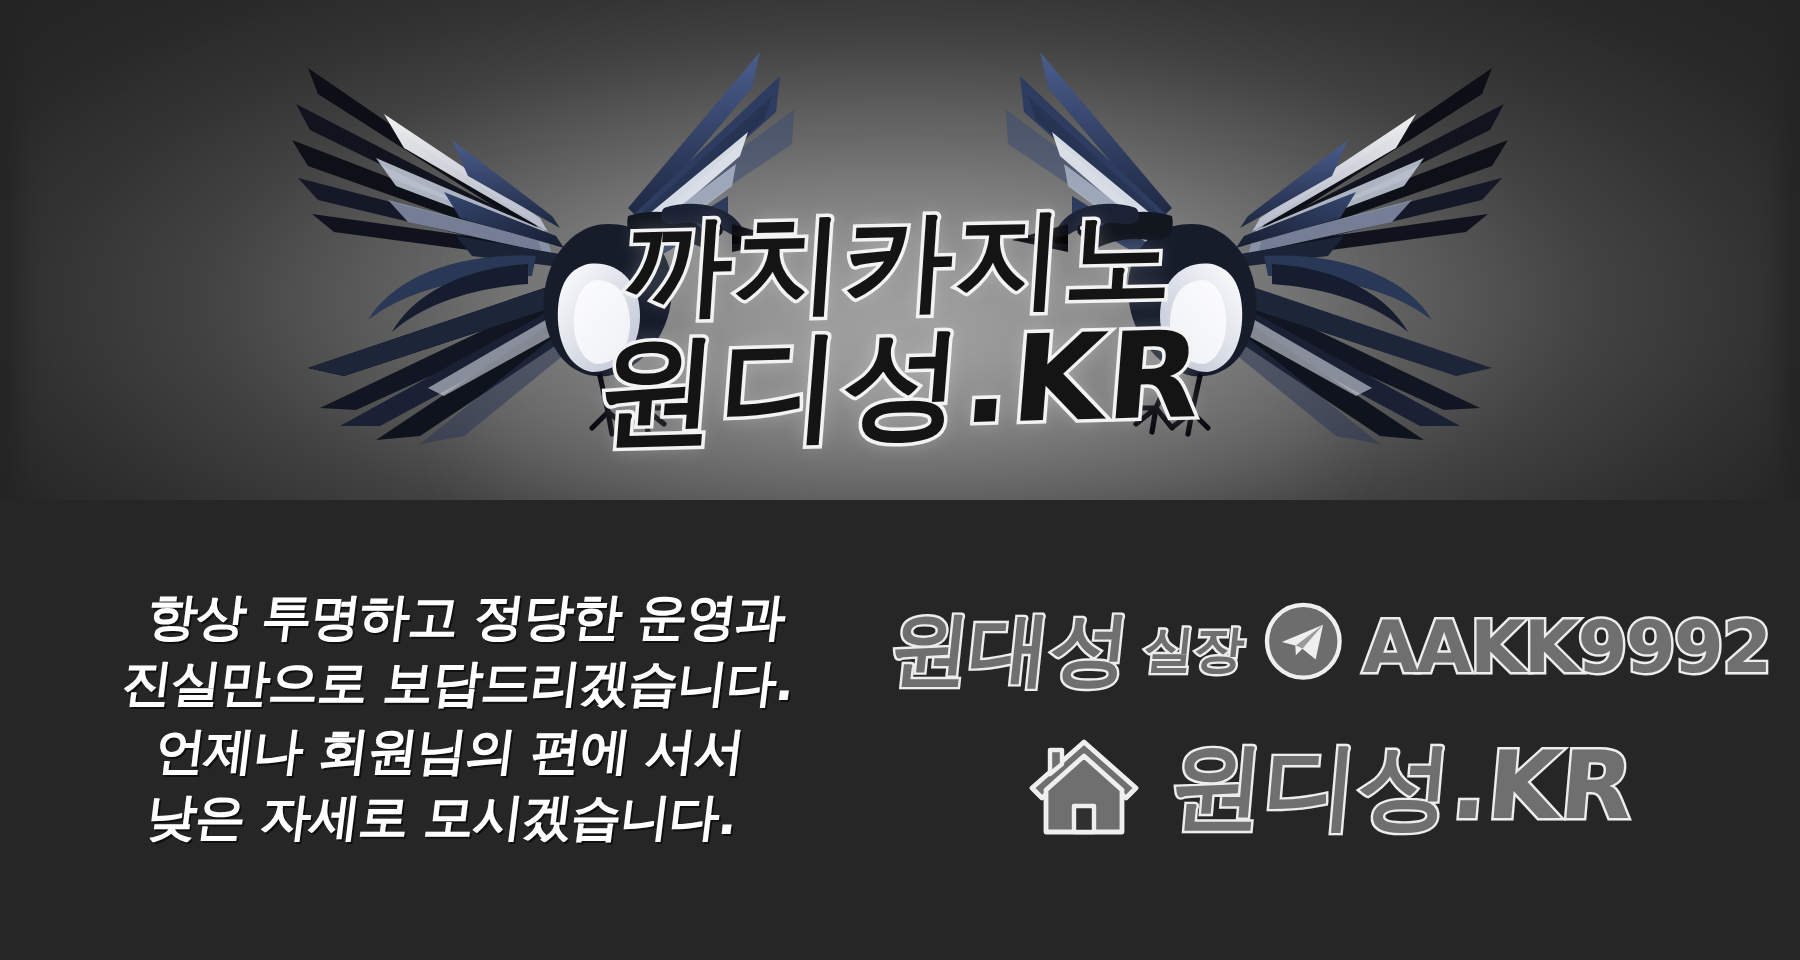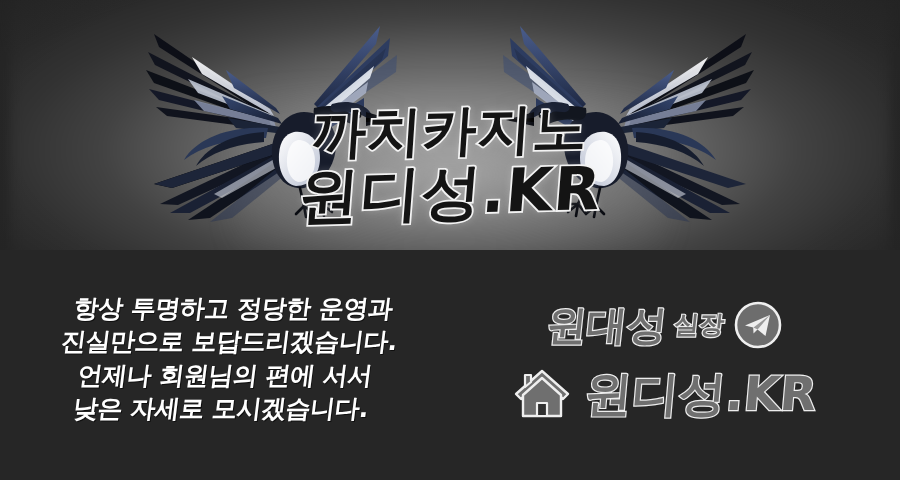--- a/index.html
+++ b/index.html
@@ -333,20 +333,21 @@
       <span class="outline-text name-role">실장</span>
 
       <span class="tg-icon">
         <svg viewBox="0 0 50 50" xmlns="http://www.w3.org/2000/svg">
           <circle cx="25" cy="25" r="22" fill="#6d6d6d" stroke="#efefef" stroke-width="2.6"></circle>
           <path d="M12 25.5 L37 15 L32.5 36 L24.5 29.5 L20.5 33.5 L20.2 27.5 Z" fill="#efefef"></path>
           <path d="M20.5 27.6 L37 15 L24.6 29.4 Z" fill="#9a9a9a"></path>
         </svg>
       </span>
 
+      <span class="outline-text tg-handle">AAKK9992</span>
     </div>
 
     <div class="contact-row second">
       <span class="home-icon">
         <svg viewBox="0 0 58 55" xmlns="http://www.w3.org/2000/svg">
           <path d="M29 5 L55 28 L50 33 L29 14 L8 33 L3 28 Z" fill="#6f6f6f" stroke="#efefef" stroke-width="2.4" stroke-linejoin="round"></path>
           <path d="M10 29 L29 12 L48 29 L48 50 L10 50 Z" fill="#6f6f6f" stroke="#efefef" stroke-width="2.4" stroke-linejoin="round"></path>
           <path d="M24 50 L24 37 L34 37 L34 50 Z" fill="#303030" stroke="#efefef" stroke-width="2.2" stroke-linejoin="round"></path>
           <path d="M12 21 L12 9 L18 9 L18 16 Z" fill="#6f6f6f" stroke="#efefef" stroke-width="2.2" stroke-linejoin="round"></path>
         </svg>

